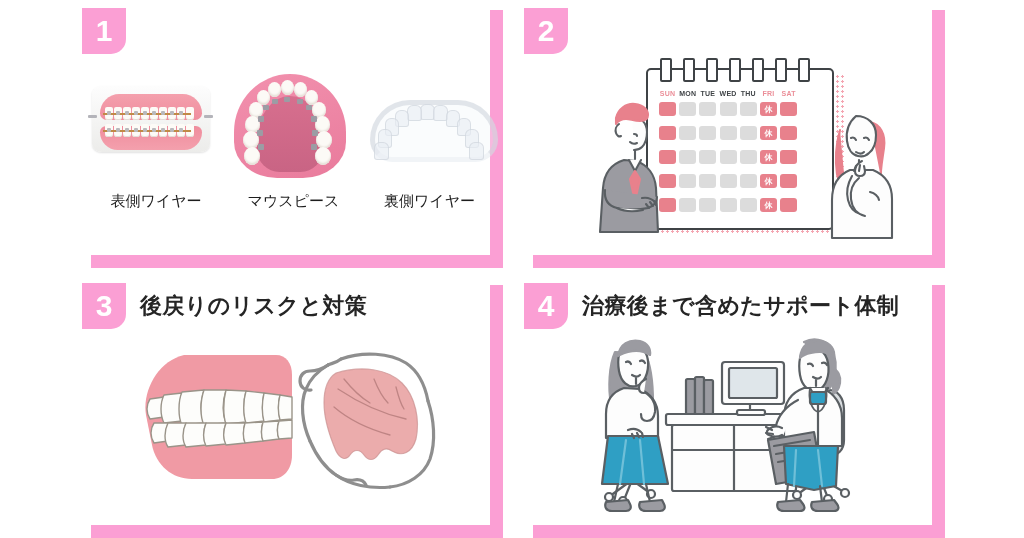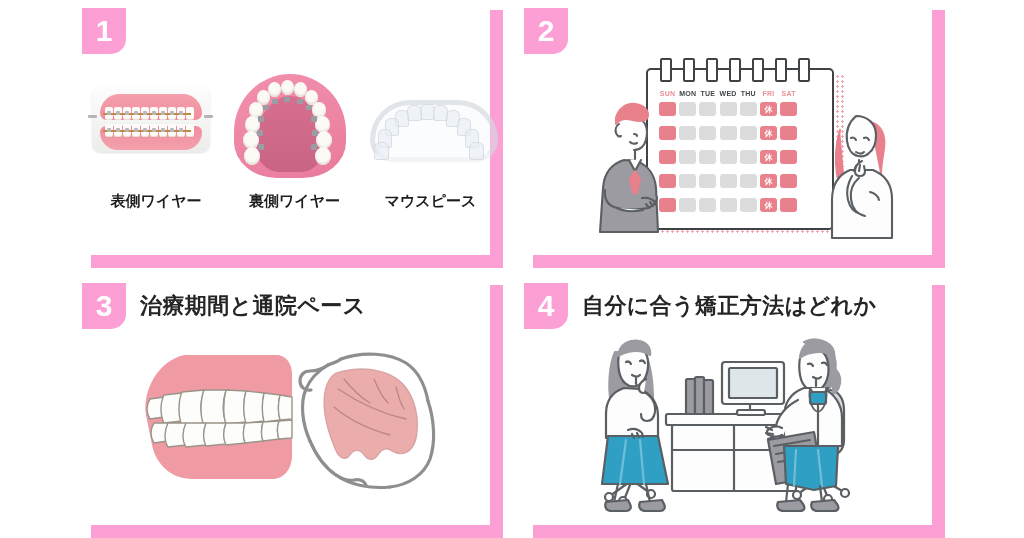--- a/index.html
+++ b/index.html
@@ -25,21 +25,21 @@
     display:flex;align-items:center;justify-content:center;
     color:#ffffff;font-size:30px;font-weight:bold;line-height:1;
     letter-spacing:0;
   }
   .panel-title{
     font-size:22px;font-weight:bold;color:#252525;
     white-space:nowrap;letter-spacing:.4px;
   }
 
   
-  .captions{position:absolute;display:flex;font-size:15px;color:#1d1d1d;font-weight:700;}
+  .captions{position:absolute;display:flex;font-size:15px;color:#1d1d1d;font-weight:400;}
   .caption{white-space:nowrap;text-align:center;}
 
   
   .media{position:absolute;}
 
   
   .ph{position:absolute;}
 
   
   .m1-base{position:absolute;left:6px;top:12px;width:118px;height:66px;
@@ -216,22 +216,22 @@
           <div class="m3-t" style="left:8px;top:29px;width:12px;height:17px;"></div>
           <div class="m3-t" style="left:95px;top:29px;width:12px;height:17px;"></div>
           <div class="m3-t" style="left:4px;top:42px;width:13px;height:16px;"></div>
           <div class="m3-t" style="left:99px;top:42px;width:13px;height:16px;"></div>
         </div>
       </div>
     </div>
 
     <div class="captions" style="left:8px;top:192px;width:412px;">
       <div class="caption" style="width:140px;">表側ワイヤー</div>
+      <div class="caption" style="width:135px;">マウスピース</div>
       <div class="caption" style="width:137px;">裏側ワイヤー</div>
-      <div class="caption" style="width:135px;">マウスピース</div>
     </div>
   </div>
 
   <div class="panel" style="left:520px;top:0px;width:425px;height:268px;--pink:#fb9fd4;">
     <div class="panel-frame">
       <div class="frame-v"></div>
       <div class="frame-h"></div>
     </div>
 
     <div class="panel-head" style="left:4px;top:8px;">
@@ -347,21 +347,21 @@
   </div>
 
   <div class="panel" style="left:78px;top:275px;width:425px;height:263px;--pink:#fb9fd4;">
     <div class="panel-frame">
       <div class="frame-v"></div>
       <div class="frame-h"></div>
     </div>
 
     <div class="panel-head" style="left:4px;top:8px;">
       <div class="num-badge">3</div>
-      <div class="panel-title">治療期間と通院ペース</div>
+      <div class="panel-title">後戻りのリスクと対策</div>
     </div>
 
     <div class="media" style="left:0;top:70px;width:412px;height:160px;">
 
       <svg class="jaw" style="left:48px;top:2px;" width="190" height="150" viewBox="0 0 190 150">
         <path d="M58 8 L150 8 C160 8 166 16 166 28 L166 108 C166 122 158 132 146 132 L66 132 C46 132 30 118 26 98 L20 68 C16 44 32 14 58 8 Z" fill="#f09aa4"></path>
         <g fill="#fdfdfb" stroke="#9a9489" stroke-width="1.4" stroke-linejoin="round">
           <path d="M24 52 C20 58 20 66 24 72 L38 70 C36 62 36 56 38 50 Z"></path>
           <path d="M38 48 C34 56 34 68 38 76 L56 74 C53 64 53 58 56 46 Z"></path>
           <path d="M56 45 C52 54 52 70 56 78 L78 76 C74 65 74 57 78 43 Z"></path>
@@ -413,21 +413,21 @@
   </div>
 
   <div class="panel" style="left:520px;top:275px;width:425px;height:263px;--pink:#fb9fd4;">
     <div class="panel-frame">
       <div class="frame-v"></div>
       <div class="frame-h"></div>
     </div>
 
     <div class="panel-head" style="left:4px;top:8px;">
       <div class="num-badge">4</div>
-      <div class="panel-title">自分に合う矯正方法はどれか</div>
+      <div class="panel-title">治療後まで含めたサポート体制</div>
     </div>
 
     <div class="media" style="left:0;top:55px;width:412px;height:190px;">
       <svg class="room" style="left:62px;top:0px;" width="290" height="190" viewBox="0 0 290 190">
         <g fill="none" stroke="#5a5f63" stroke-width="2.2" stroke-linecap="round" stroke-linejoin="round">
 
           <rect x="84" y="84" width="136" height="11" rx="2" fill="#fdfdfd"></rect>
           <rect x="90" y="95" width="124" height="66" rx="2" fill="#fdfdfd"></rect>
           <path d="M152 95v66"></path>
           <path d="M90 120h124"></path>

